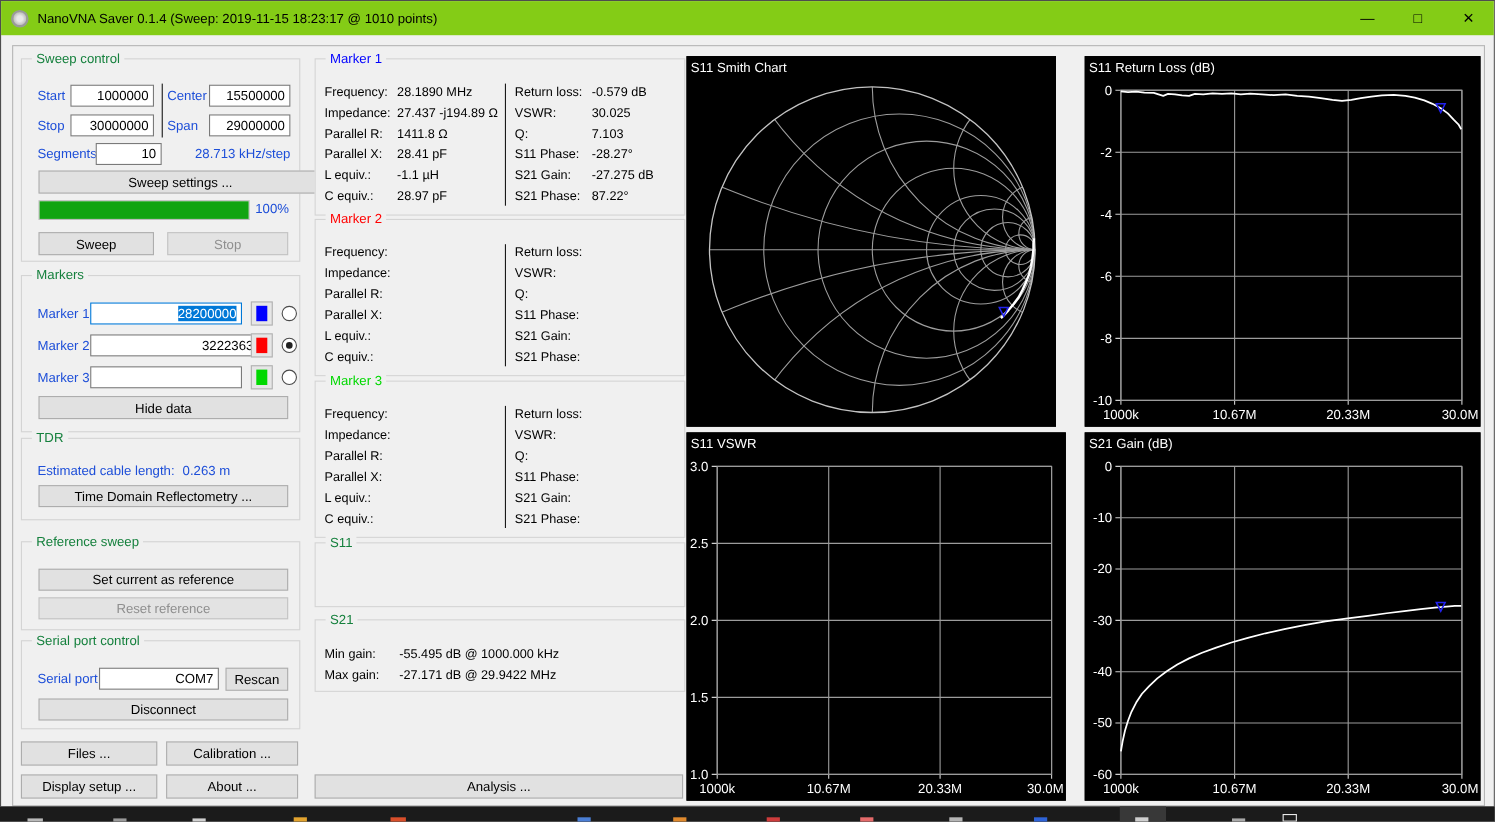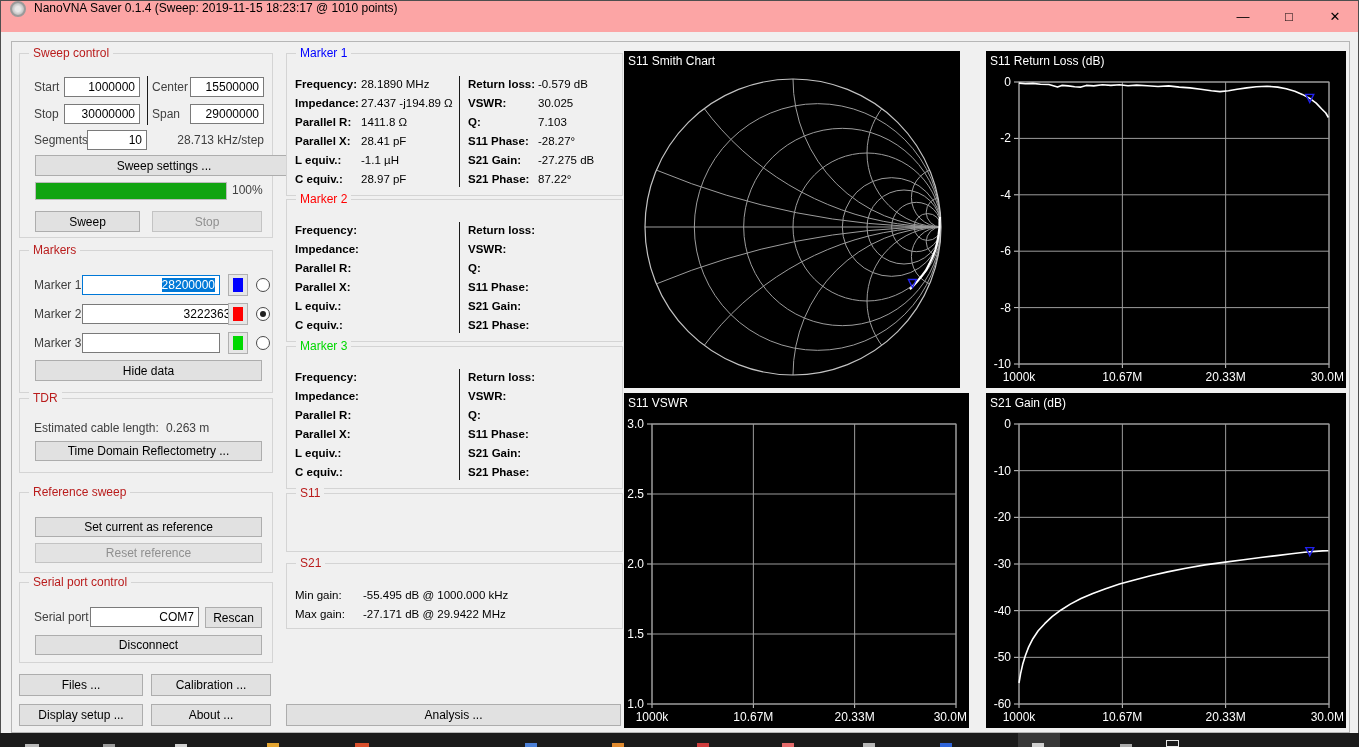--- a/index.html
+++ b/index.html
@@ -1,46 +1,46 @@
 <!DOCTYPE html>
 <html><head>
 <meta charset="utf-8">
 <style>
   html,body{margin:0;padding:0;background:#000;}
   body{width:1359px;height:747px;overflow:hidden;font-family:"Liberation Sans","DejaVu Sans",sans-serif;font-size:12px;color:#000;}
   .screen{position:relative;width:1359px;height:747px;background:#f0f0f0;}
   .window{position:absolute;left:0;top:0;width:1357px;height:732px;border:1px solid #4e4e4e;border-bottom:none;background:#f0f0f0;}
-  .titlebar{position:absolute;left:0;top:0;width:100%;height:31px;background:#fca5a5;display:flex;}
+  .titlebar{position:absolute;left:0;top:0;width:100%;height:31px;background:#84cc16;display:flex;align-items:center;}
   .app-icon{width:16px;height:16px;margin-left:9px;border-radius:50%;border:2px solid #9a9a9a;box-sizing:border-box;background:radial-gradient(circle,#e8e8e8 30%,#bdbdbd 70%);}
   .title-text{margin-left:8px;font-size:12px;color:#000;white-space:nowrap;}
   .win-controls{margin-left:auto;display:flex;height:100%;}
   .win-btn{width:46px;height:31px;display:flex;align-items:center;justify-content:center;font-size:13px;color:#000;}
   .panel-frame{position:absolute;left:10px;top:40px;width:1337px;height:690px;border:1px solid #b6b6b6;background:#f0f0f0;}
   .groupbox{position:absolute;border:1px solid #d4d4d4;background:#f0f0f0;}
-  .gb-title{position:absolute;top:-8px;left:9px;background:#f0f0f0;padding:0 4px;font-size:12px;color:#b91c1c;white-space:nowrap;}
+  .gb-title{position:absolute;top:-8px;left:9px;background:#f0f0f0;padding:0 4px;font-size:12px;color:#15803d;white-space:nowrap;}
   .tinput{position:absolute;height:20px;box-sizing:border-box;border:1px solid #7a7a7a;background:#fff;font-size:12px;font-family:inherit;text-align:right;padding:0 4px;line-height:18px;}
   input.tinput{outline:none;}
   .tinput.focus{border-color:#0078d7;}
   .sel-text{background:#0078d7;color:#fff;}
   .btn{position:absolute;box-sizing:border-box;background:#e1e1e1;border:1px solid #adadad;font-size:12px;font-family:inherit;color:#000;display:flex;align-items:center;justify-content:center;white-space:nowrap;}
   .btn.disabled{background:#e3e3e3;border-color:#c3c3c3;color:#8f8f8f;}
-  .lbl{position:absolute;white-space:nowrap;font-size:12px;color:#404040;}
+  .lbl{position:absolute;white-space:nowrap;font-size:12px;color:#1d4ed8;}
   .vdiv{position:absolute;width:1px;background:#1a1a1a;}
   .progress{position:absolute;height:18px;box-sizing:border-box;border:1px solid #bcbcbc;background:#e6e6e6;}
   .progress .fill{height:100%;width:100%;background:#11a41１;background:#11a411;}
   .swatch{position:absolute;width:20px;height:22px;box-sizing:border-box;background:#e6e6e6;border:1px solid #b0b0b0;display:flex;align-items:center;justify-content:center;}
   .swatch .chip{width:10px;height:14px;}
   .radio{position:absolute;width:14px;height:14px;box-sizing:border-box;border:1px solid #4a4a4a;border-radius:50%;background:#fff;}
   .radio.on::after{content:"";position:absolute;left:3px;top:3px;width:6px;height:6px;border-radius:50%;background:#222;}
   .mi-body{position:absolute;left:8px;right:5px;top:19px;bottom:5px;}
   .mi-left{position:absolute;left:0;top:2px;width:163px;}
   .mi-divider{position:absolute;left:164px;top:3px;bottom:3px;width:1px;background:#1a1a1a;}
   .mi-right{position:absolute;left:173px;right:0;top:2px;}
   .mi-row{height:19px;line-height:19px;font-size:11.5px;white-space:nowrap;}
-  .mi-row .lab{display:inline-block;font-weight:bold;}
+  .mi-row .lab{display:inline-block;}
   .mi-left .mi-row .lab{width:66px;}
   .mi-right .mi-row .lab{width:70px;}
   .info-row{height:19px;line-height:19px;font-size:11.5px;white-space:nowrap;}
   .info-row .lab{display:inline-block;width:68px;}
   .chart{position:absolute;background:#000;}
   .chart svg{display:block;}
   .taskbar{position:absolute;left:0;top:733px;width:1359px;height:14px;background:#1b1b1b;}
   .tb-frag{position:absolute;}
 </style>
 </head>

